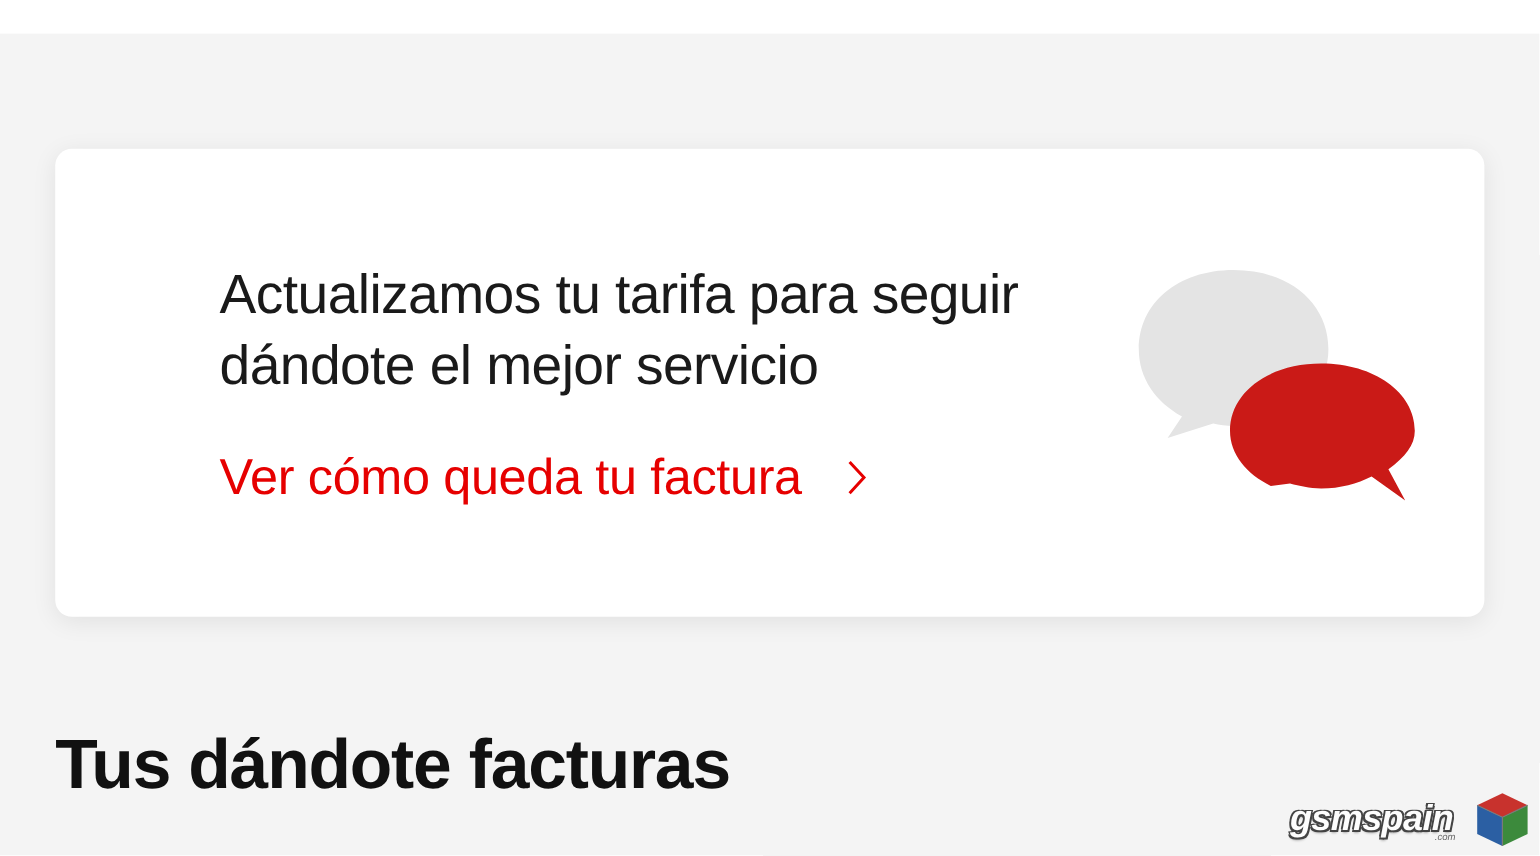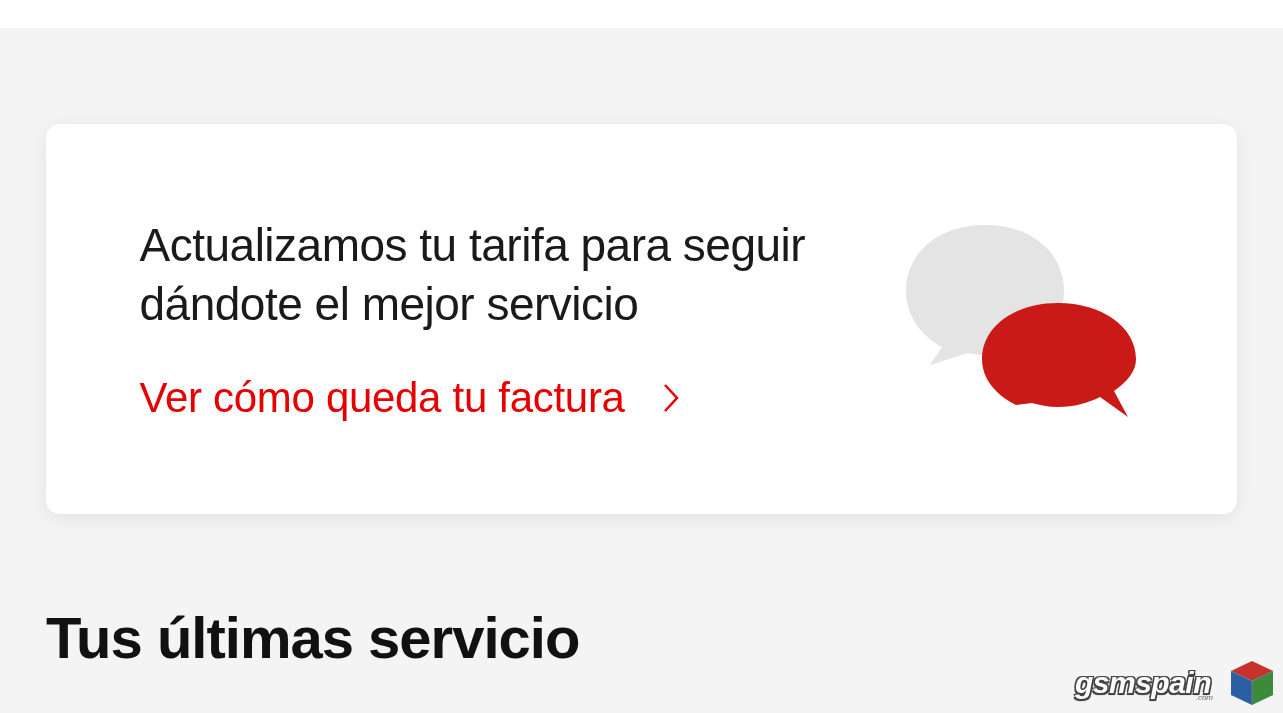--- a/index.html
+++ b/index.html
@@ -28,21 +28,21 @@
       position: relative;
     }
     .card {
       background: #fff;
       margin: 0 46px;
       border-radius: 14px;
       box-shadow: 0 4px 20px rgba(0,0,0,0.08);
       padding: 48px 50px 48px 50px;
       display: flex;
       align-items: center;
-      justify-content: center;
+      justify-content: flex-end;
       min-height: 390px;
     }
     .card-text {
       flex: 1;
       max-width: 760px;
     }
     .card-title {
       font-size: 46px;
       line-height: 1.28;
       font-weight: 300;
@@ -156,21 +156,21 @@
     <div class="card-icon">
       <svg class="bubble-gray" viewBox="0 0 170 148">
         <path fill="#e4e4e4" d="M85 6 C38 6 6 34 6 72 C6 96 20 116 42 128 L30 146 L68 134 C73 135 79 136 85 136 C132 136 164 108 164 72 C164 34 132 6 85 6 Z"></path>
       </svg>
       <svg class="bubble-red" viewBox="0 0 160 120">
         <path fill="#ca1a17" d="M80 4 C36 4 4 28 4 60 C4 80 18 96 38 106 L54 104 C62 106 70 108 80 108 C96 108 110 104 122 98 L150 118 L136 92 C150 82 158 72 158 60 C158 28 124 4 80 4 Z"></path>
       </svg>
     </div>
   </div>
 
-  <h2 class="section-heading">Tus últimas servicio</h2>
+  <h2 class="section-heading">Tus dándote facturas</h2>
 
   <div class="watermark">
     <span class="wm-text">
       <span class="wm-text-inner">gsmspain</span>
       <span class="wm-com">.com</span>
     </span>
     <span class="wm-cube">
       <svg viewBox="0 0 50 48">
         <polygon fill="#c8322d" points="25,2 46,12 25,22 4,12"></polygon>
         <polygon fill="#2b5fa3" points="4,12 25,22 25,46 4,36"></polygon>

